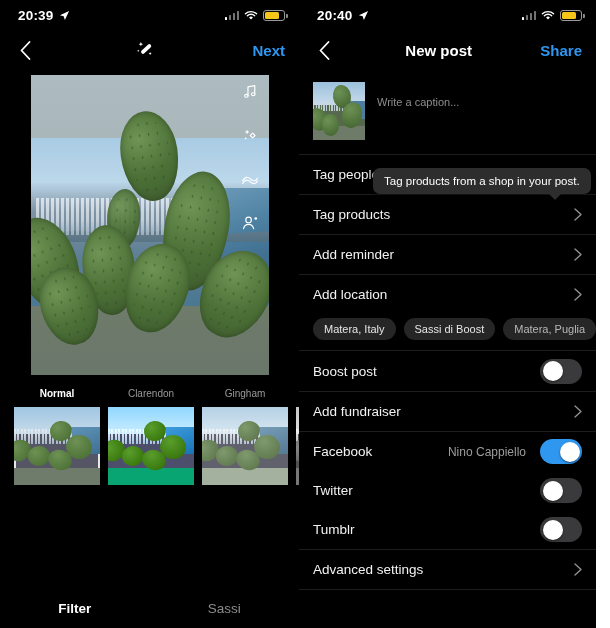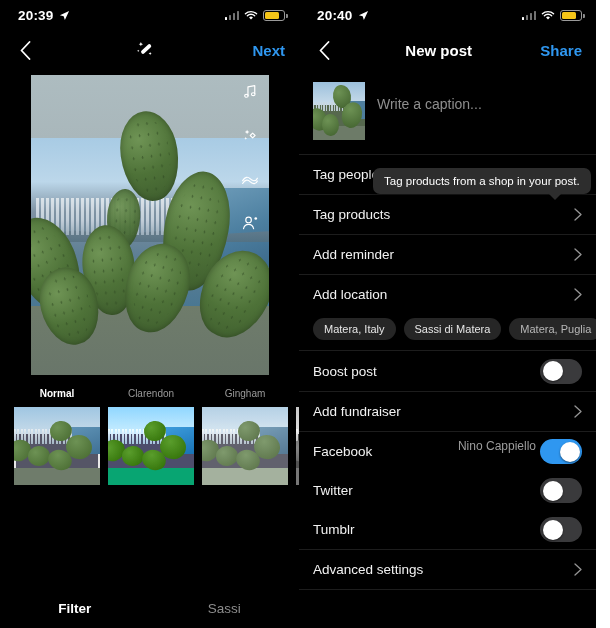--- a/index.html
+++ b/index.html
@@ -120,30 +120,30 @@
   .ct-sea { position:absolute; right:0; top:32%; width:36%; height:32%; background:#4e7e9e; }
   .ct-town{ position:absolute; left:0; top:34%; width:64%; height:16%; background:#c8d6e0; opacity:.9;
             -webkit-mask-image: repeating-linear-gradient(90deg,#000 0 1.5px,transparent 1.5px 2.6px);
                     mask-image: repeating-linear-gradient(90deg,#000 0 1.5px,transparent 1.5px 2.6px); }
   .ct-ground { position:absolute; left:0; bottom:0; width:100%; height:24%; background:#6d7b68; }
   .ct-pad { position:absolute; background:radial-gradient(circle at 35% 30%,#6d9254,#3f5f2c); border-radius:50%; }
   .cp1{ left:38%; top:6%;  width:34%; height:40%; transform:rotate(-8deg);}
   .cp2{ left:56%; top:34%; width:38%; height:44%; transform:rotate(14deg);}
   .cp3{ left:-8%; top:44%; width:34%; height:40%; transform:rotate(-20deg);}
   .cp4{ left:18%; top:56%; width:32%; height:38%; transform:rotate(-2deg);}
-  .caption-input { flex: 1; font-size: 14px; color: #8e8e8e; padding-top: 14px; cursor: text; }
+  .caption-input { flex: 1; font-size: 11px; color: #8e8e8e; padding-top: 14px; cursor: text; }
 
   
   .sep { height: 1px; background: #1d1d1d; margin-left: 0; }
   .row {
     position: relative; display: flex; align-items: center; justify-content: space-between;
     height: 39px; padding: 0 14px 0 14px; color: #f2f2f2; font-size: 13.5px; cursor: pointer;
   }
   .row-label { font-size: 13.5px; color: #f2f2f2; }
-  .row-right { display: flex; gap: 4px; }
+  .row-right { display: flex; align-items: center; gap: 14px; }
   .row-sub { font-size: 12px; color: #9c9c9c; }
   .chev { width: 8px; height: 13px; opacity: .72; }
 
   
   .chips { display: flex; gap: 8px; padding: 4px 0 10px 14px; overflow: hidden; }
   .chip {
     background: #262626; color: #e6e6e6; font-size: 11px;
     padding: 5px 11px; border-radius: 13px; white-space: nowrap; cursor: pointer;
   }
   .chip.clipped { color: #b7b7b7; }
@@ -423,21 +423,21 @@
       <span class="row-label">Add location</span>
       <span class="row-right">
         <svg class="chev" viewBox="0 0 8 13">
             <path d="M1 1l6 5.5L1 12" stroke="#cfcfcf" stroke-width="1.3" fill="none" stroke-linecap="round" stroke-linejoin="round"></path>
           </svg>
       </span>
     </div>
 
     <div class="chips">
       <div class="chip">Matera, Italy</div>
-      <div class="chip">Sassi di Matera</div>
+      <div class="chip">Sassi di Boost</div>
       <div class="chip clipped">Matera, Puglia</div>
     </div>
     <div class="sep"></div>
 
     <div class="row" style="height:40px">
       <span class="row-label">Boost post</span>
       <span class="toggle">
           <span class="knob"></span>
         </span>
     </div>

